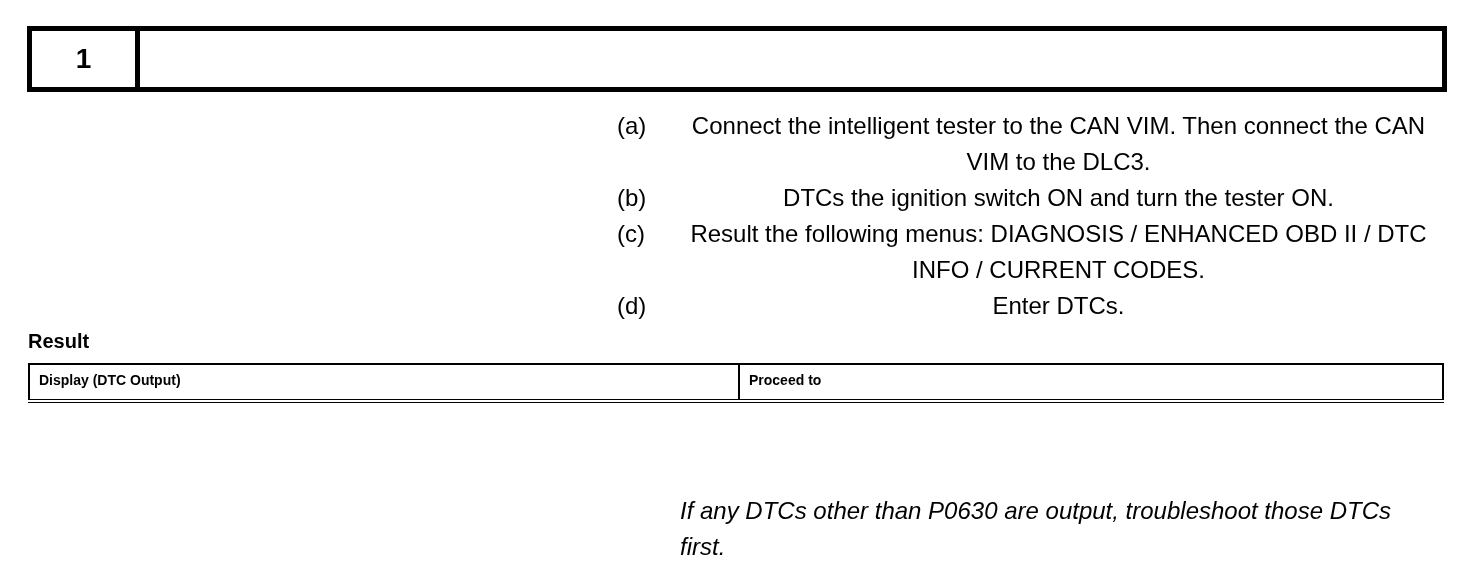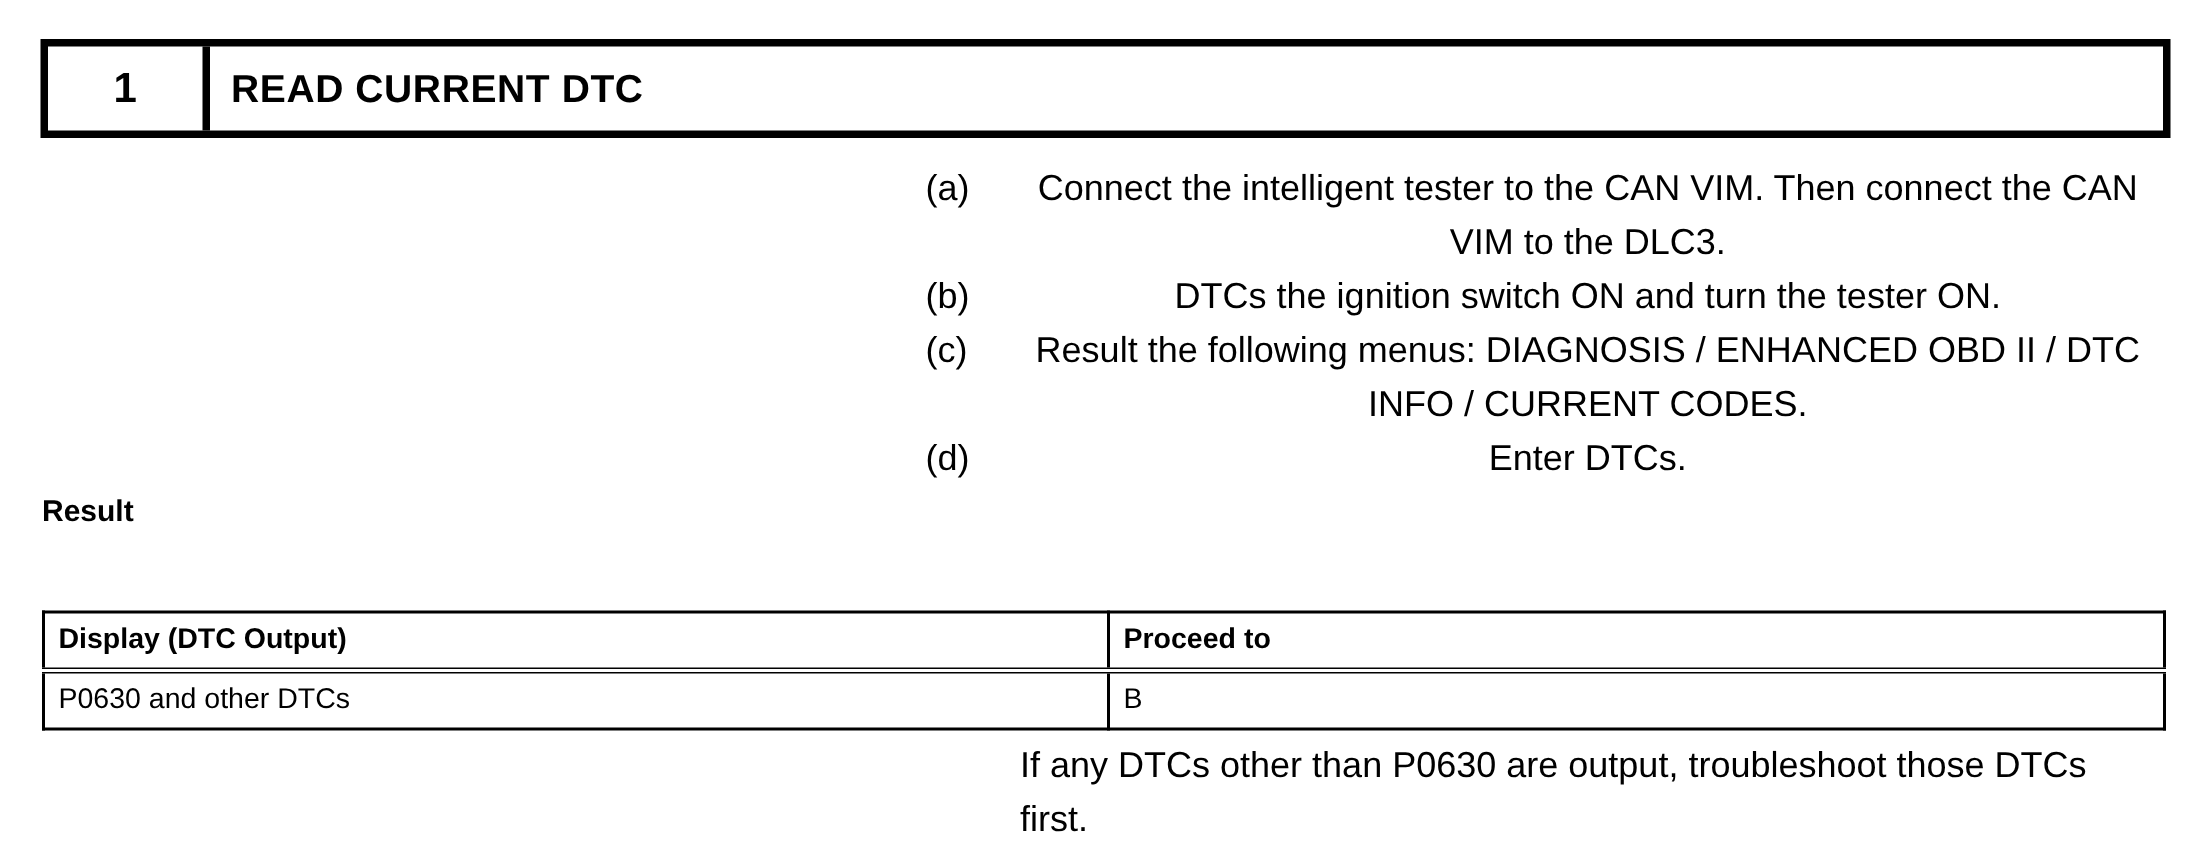--- a/index.html
+++ b/index.html
@@ -87,22 +87,21 @@
   .result-table-wrap {
     position: absolute;
     left: 28px;
     top: 363px;
     width: 1416px;
   }
   table.result-table {
     width: 100%;
     border-collapse: collapse;
     table-layout: fixed;
-    font-size: 19px;
-    margin-top: 44px;
+    font-size: 14px;
   }
   table.result-table th,
   table.result-table td {
     border: 2px solid #000000;
     padding: 7px 9px;
     text-align: left;
     vertical-align: top;
     height: 24px;
     box-sizing: border-box;
   }
@@ -120,28 +119,28 @@
   }
 
   
   .footer-note {
     position: absolute;
     left: 680px;
     top: 493px;
     width: 760px;
     font-size: 24px;
     line-height: 36px;
+    font-style: italic;
   }
 </style>
 </head>
 <body>
 
 <div class="step-header">
   <div class="step-number">1</div>
-  <div class="step-title">READ CURRENT DTC</div>
 </div>
 
 <div class="instructions">
 
   <div class="instr-row">
     <div class="instr-label">(a)</div>
     <div class="instr-text">Connect the intelligent tester to the CAN VIM. Then connect the CAN VIM to the DLC3.</div>
   </div>
 
   <div class="instr-row">
@@ -165,21 +164,17 @@
 
 <div class="result-table-wrap">
   <table class="result-table">
     <thead>
       <tr class="header-row">
         <th class="col-display">Display (DTC Output)</th>
         <th class="col-proceed">Proceed to</th>
       </tr>
     </thead>
     <tbody>
-      <tr>
-        <td>P0630 and other DTCs</td>
-        <td>B</td>
-      </tr>
     </tbody>
   </table>
 </div>
 
 <div class="footer-note">If any DTCs other than P0630 are output, troubleshoot those DTCs first.</div>
 
 </body></html>

